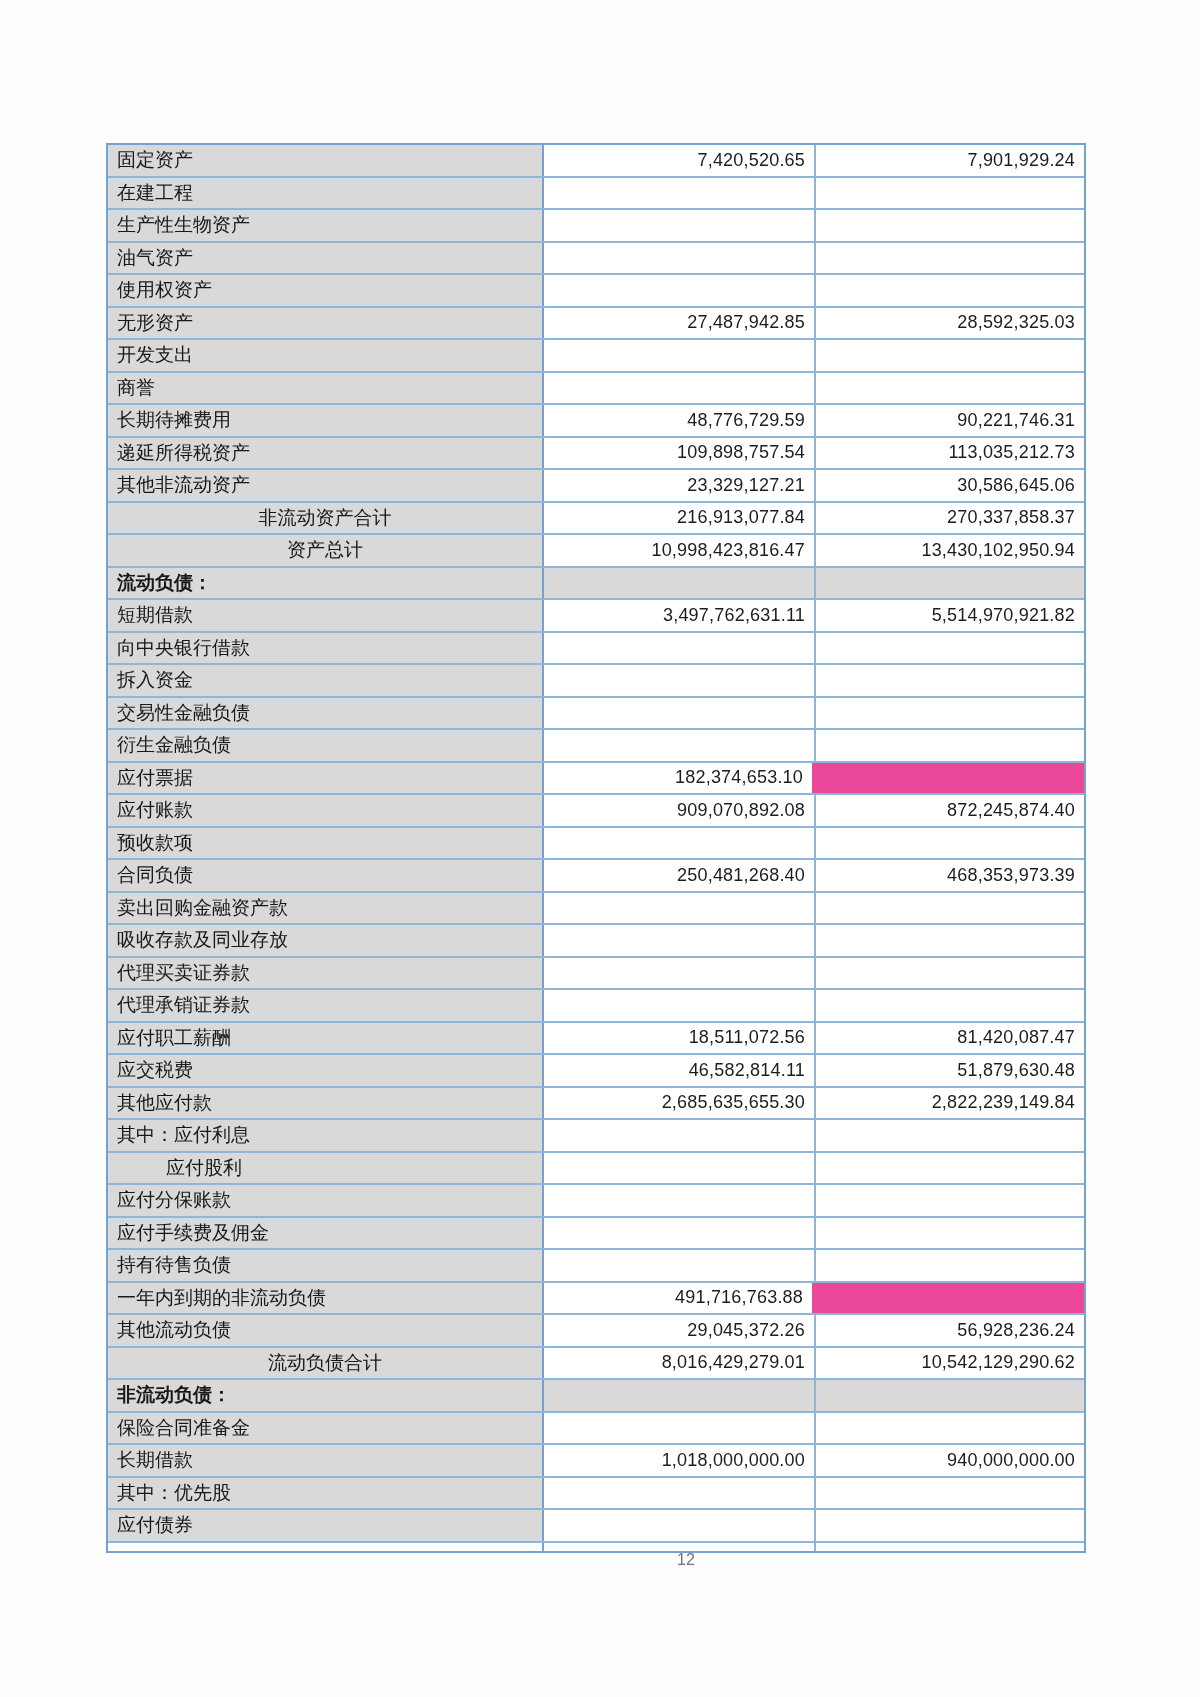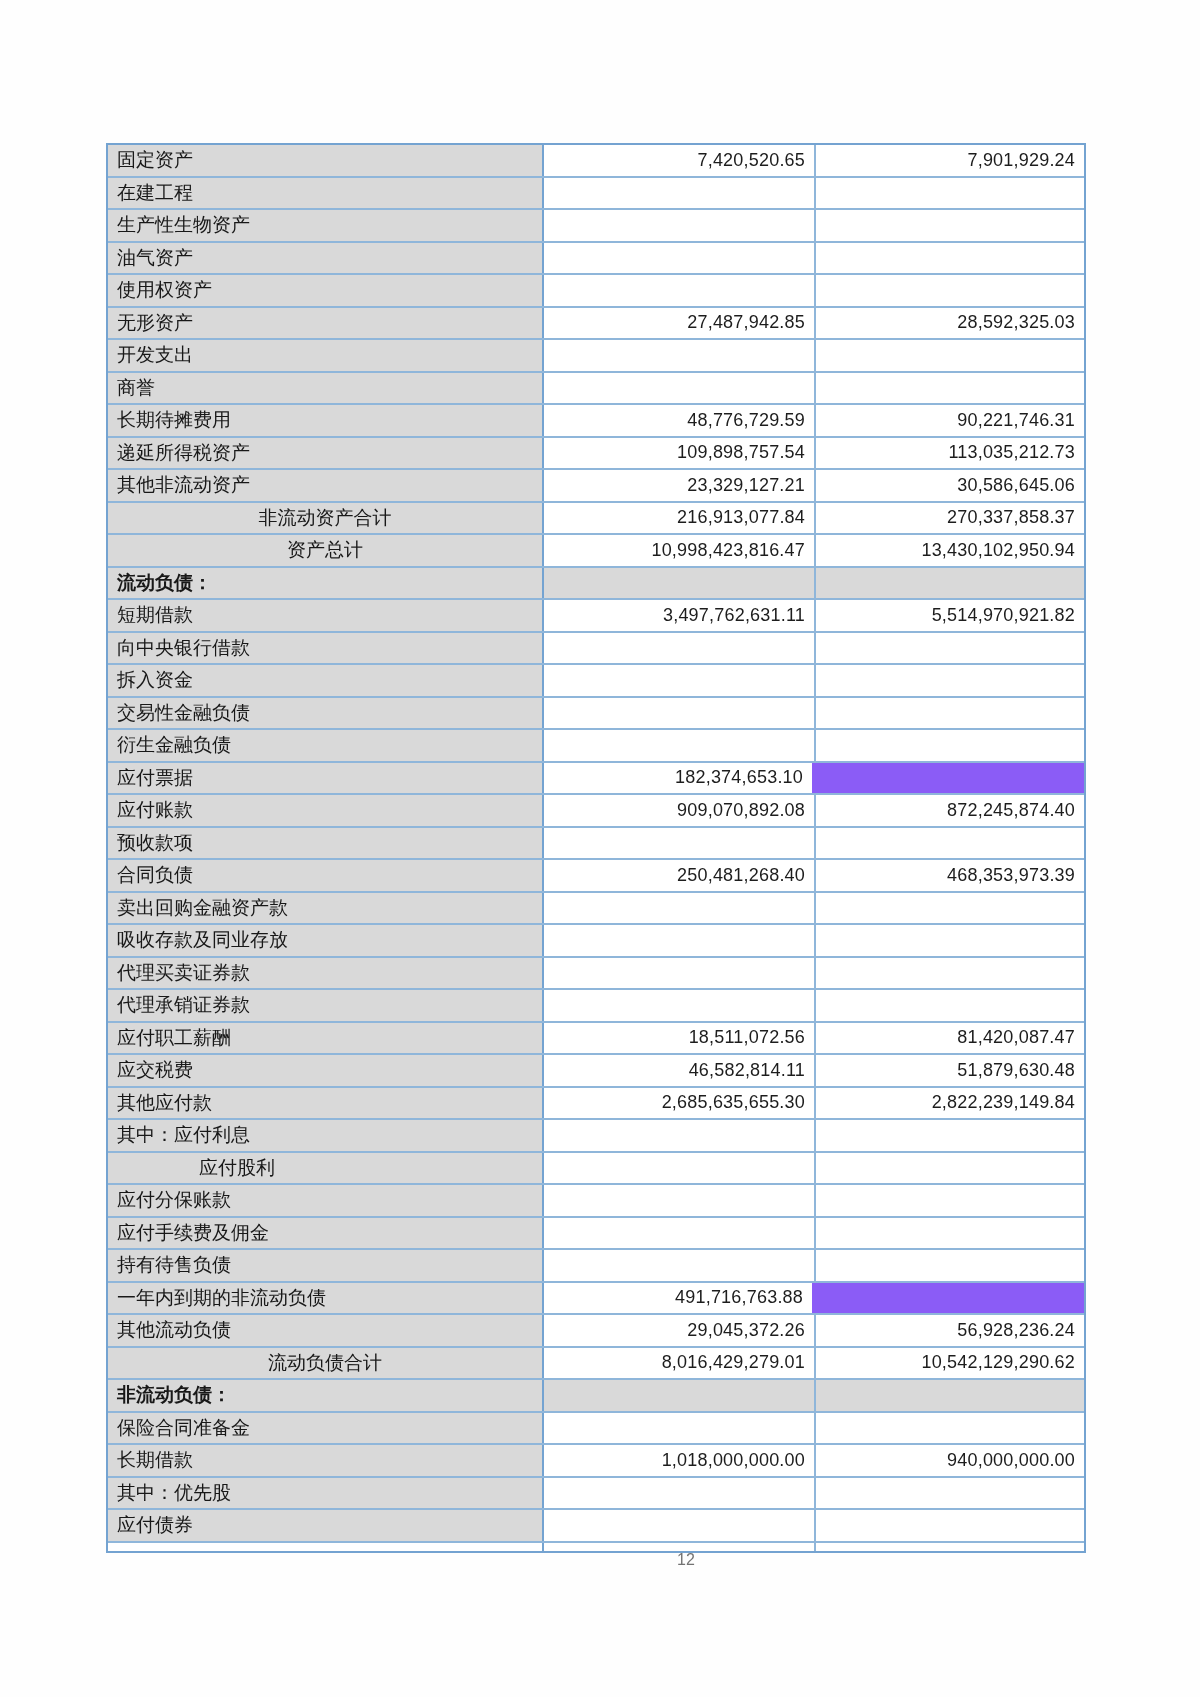--- a/index.html
+++ b/index.html
@@ -10,21 +10,21 @@
     -webkit-font-smoothing:antialiased;
   }
   .page{
     position:relative;width:1200px;height:1697px;background:#fefefe;overflow:hidden;
   }
   .balance-table{
     position:absolute;left:106px;top:143px;width:980px;
     box-sizing:border-box;
     border:2px solid #74a3d1;
     display:flex;flex-direction:column;
-    background:#8b5cf6;
+    background:#ec4899;
   }
   .row{
     display:flex;height:32.5px;box-sizing:border-box;
     border-bottom:2px solid #8fb6da;
     flex:0 0 auto;
   }
   .row:last-child{border-bottom:none;}
   .cell{
     box-sizing:border-box;display:flex;align-items:center;overflow:hidden;
     white-space:nowrap;
@@ -46,21 +46,21 @@
   }
   .cell.num.last{width:268px;border-right:none;}
   
   .row.total .cell.label{
     justify-content:center;font-weight:normal;padding:0;
   }
   
   .row.section .cell.label{font-weight:bold;text-align:right;}
   .row.section .cell.num{background:#d9d9d9;}
   
-  .row.indent .cell.label{padding-left:91px;}
+  .row.indent .cell.label{padding-left:58px;}
   
   .row.cut{height:8px;}
   .row.cut .cell{background:#ffffff;}
   .page-number{
     position:absolute;left:686px;top:1551px;
     transform:translateX(-50%);
     font-family:"Liberation Sans","DejaVu Sans",sans-serif;
     font-size:16px;color:#737373;
   }
 </style>

